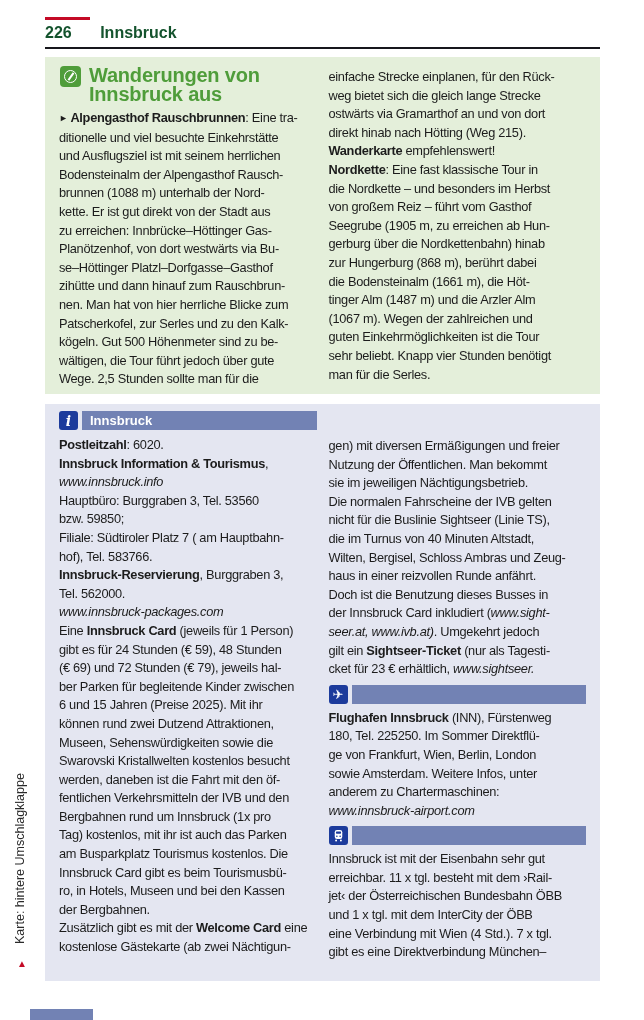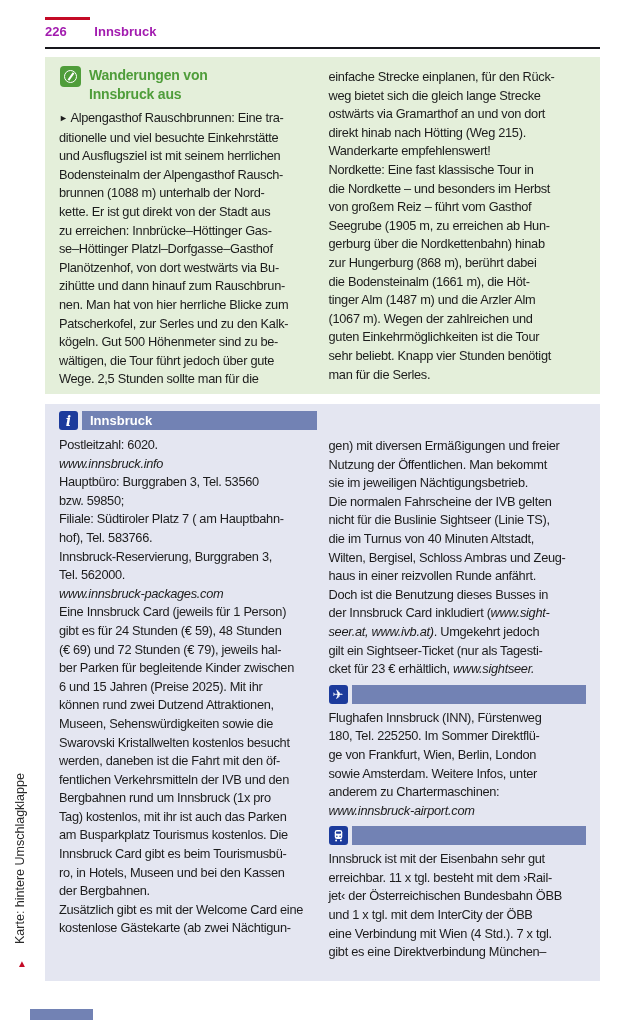--- a/index.html
+++ b/index.html
@@ -2,40 +2,40 @@
 <html lang="de"><head>
 <meta charset="utf-8">
 <style>
   html,body{margin:0;padding:0;}
   body{
     width:644px;height:1020px;position:relative;background:#ffffff;
     font-family:"Liberation Sans",sans-serif;color:#1c1c1c;overflow:hidden;
   }
   
   .red-tick{position:absolute;top:17px;left:45px;width:45px;height:3px;background:#c40a26;}
-  .hdr-row{position:absolute;top:24px;left:45px;width:555px;font-size:13px;font-weight:700;color:#a21caf;}
+  .hdr-row{position:absolute;top:24px;left:45px;width:555px;font-size:16px;font-weight:700;color:#14532d;}
   .hdr-num{display:inline-block;margin-right:24px;}
   .hdr-rule{position:absolute;top:47px;left:45px;width:555px;height:2px;background:#17171c;}
   
   .tl{white-space:pre;line-height:18.6px;font-size:12.8px;letter-spacing:-0.3px;color:#1c1c1c;}
-  .r-b{font-weight:400;}
+  .r-b{font-weight:700;}
   .r-i{font-style:italic;}
   .r-t{font-size:9px;position:relative;top:-1.5px;letter-spacing:0;}
   
   .box{position:absolute;left:45px;width:555px;box-sizing:border-box;padding:8px 14px 7px 14px;}
   .green-box{top:57px;height:337px;background:#e4efda;}
   .info-box{top:404px;height:577px;background:#e4e6f1;padding-top:7px;}
   .cols{display:flex;gap:12px;}
   .col{width:258px;overflow:visible;}
   
   .gb-title{display:flex;gap:8px;margin:1px 0 5px 1px;}
   .hike-icon{width:21px;height:21px;border-radius:4px;background:#4f9d3a;flex:0 0 21px;position:relative;}
   .hike-icon .ring{position:absolute;left:3.5px;top:3.5px;width:11px;height:11px;border:1.8px solid #fff;border-radius:50%;}
   .hike-icon .slash{position:absolute;left:9.5px;top:6px;width:2px;height:9px;background:#fff;transform:rotate(35deg);}
-  .gb-title-text{font-size:14px;font-weight:700;color:#4f9d3a;line-height:19px;letter-spacing:-0.2px;}
+  .gb-title-text{font-size:20px;font-weight:700;color:#4f9d3a;line-height:19px;letter-spacing:-0.2px;}
   
   .bar-row{display:flex;align-items:center;height:19px;margin-bottom:6px;}
   .right-bar{margin:6px 0 5px 0;}
   .bar-icon{width:19px;height:19px;border-radius:3px;background:#1c3b9c;flex:0 0 19px;
     display:flex;align-items:center;justify-content:center;color:#fff;}
   .i-glyph{font-family:"DejaVu Serif",serif;font-style:italic;font-weight:700;font-size:14px;line-height:1;}
   .plane-glyph{font-size:13px;line-height:1;}
   .bar-fill{flex:1;height:19px;background:#7282b4;margin-left:4px;display:flex;align-items:center;}
   .bar-label{color:#ffffff;font-weight:700;font-size:13px;padding-left:8px;letter-spacing:0;}
   .rc-top{margin-top:26px;}
@@ -70,22 +70,22 @@
         </div>
       </div>
       <div>
           <div class="tl"><span class="r-t">► </span><span class="r-b">Alpengasthof Rauschbrunnen</span><span>: Eine tra-</span></div>
           <div class="tl"><span>ditionelle und viel besuchte Einkehrstätte</span></div>
           <div class="tl"><span>und Ausflugsziel ist mit seinem herrlichen</span></div>
           <div class="tl"><span>Bodensteinalm der Alpengasthof Rausch-</span></div>
           <div class="tl"><span>brunnen (1088 m) unterhalb der Nord-</span></div>
           <div class="tl"><span>kette. Er ist gut direkt von der Stadt aus</span></div>
           <div class="tl"><span>zu erreichen: Innbrücke–Höttinger Gas-</span></div>
+          <div class="tl"><span>Planötzenhof, von dort westwärts via Bu-</span></div>
           <div class="tl"><span>se–Höttinger Platzl–Dorfgasse–Gasthof</span></div>
-          <div class="tl"><span>Planötzenhof, von dort westwärts via Bu-</span></div>
           <div class="tl"><span>zihütte und dann hinauf zum Rauschbrun-</span></div>
           <div class="tl"><span>nen. Man hat von hier herrliche Blicke zum</span></div>
           <div class="tl"><span>Patscherkofel, zur Serles und zu den Kalk-</span></div>
           <div class="tl"><span>kögeln. Gut 500 Höhenmeter sind zu be-</span></div>
           <div class="tl"><span>wältigen, die Tour führt jedoch über gute</span></div>
           <div class="tl"><span>Wege. 2,5 Stunden sollte man für die</span></div>
         </div>
     </div>
     <div class="col" style="margin-top:3px;">
       <div>
@@ -117,20 +117,21 @@
       <div class="bar-row">
         <span class="bar-icon">
           <span class="i-glyph">i</span>
         </span>
         <div class="bar-fill">
           <span class="bar-label">Innsbruck</span>
         </div>
       </div>
       <div>
           <div class="tl"><span class="r-b">Postleitzahl</span><span>: 6020.</span></div>
+          <div class="tl"><span class="r-b">Innsbruck Information &amp; Tourismus</span><span>,</span></div>
           <div class="tl"><span class="r-i">www.innsbruck.info</span></div>
           <div class="tl"><span>Hauptbüro: Burggraben 3, Tel. 53560</span></div>
           <div class="tl"><span>bzw. 59850;</span></div>
           <div class="tl"><span>Filiale: Südtiroler Platz 7 ( am Hauptbahn-</span></div>
           <div class="tl"><span>hof), Tel. 583766.</span></div>
           <div class="tl"><span class="r-b">Innsbruck-Reservierung</span><span>, Burggraben 3,</span></div>
           <div class="tl"><span>Tel. 562000.</span></div>
           <div class="tl"><span class="r-i">www.innsbruck-packages.com</span></div>
           <div class="tl"><span>Eine </span><span class="r-b">Innsbruck Card</span><span> (jeweils für 1 Person)</span></div>
           <div class="tl"><span>gibt es für 24 Stunden (€ 59), 48 Stunden</span></div>

